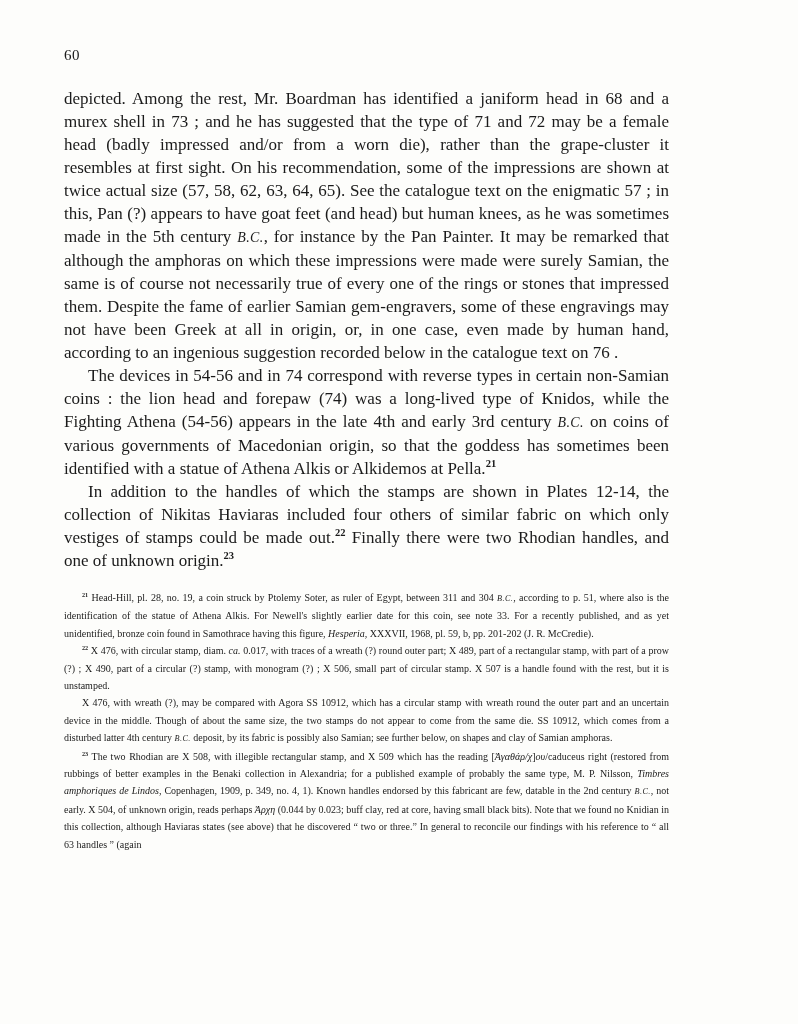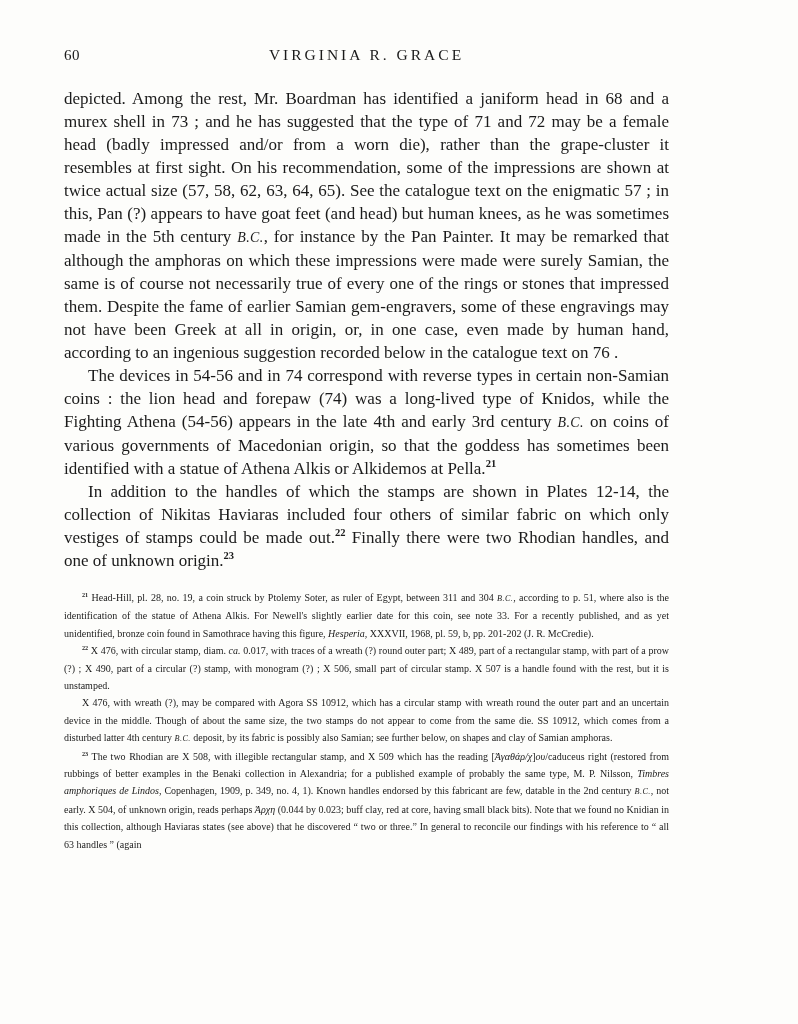--- a/index.html
+++ b/index.html
@@ -54,21 +54,20 @@
   .seg-sup { vertical-align: super; font-size: 0.62em; line-height: 0; font-weight: bold; }
   .seg-sc { font-size: 0.82em; letter-spacing: 0.4px; font-style: italic; }
 </style>
 </head>
 <body>
 
 <div class="page">
 
   <div class="page-header">
     <span class="page-number">60</span>
-    <span class="running-head">VIRGINIA R. GRACE</span>
   </div>
 
   <div class="body-text">
     <p class="para"><span>depicted. Among the rest, Mr. Boardman has identified a janiform head in </span><span class="seg-b">68</span><span> and a murex shell in </span><span class="seg-b">73</span><span>&nbsp;; and he has suggested that the type of </span><span class="seg-b">71</span><span> and </span><span class="seg-b">72</span><span> may be a female head (badly impressed and/or from a worn die), rather than the grape-cluster it resembles at first sight. On his recommendation, some of the impressions are shown at twice actual size (</span><span class="seg-b">57, 58, 62, 63, 64, 65</span><span>). See the catalogue text on the enigmatic </span><span class="seg-b">57</span><span>&nbsp;; in this, Pan (?) appears to have goat feet (and head) but human knees, as he was sometimes made in the 5th century </span><span class="seg-sc">B.C.</span><span>, for instance by the Pan Painter. It may be remarked that although the amphoras on which these impressions were made were surely Samian, the same is of course not necessarily true of every one of the rings or stones that impressed them. Despite the fame of earlier Samian gem-engravers, some of these engravings may not have been Greek at all in origin, or, in one case, even made by human hand, according to an ingenious suggestion recorded below in the catalogue text on </span><span class="seg-b">76</span><span>&nbsp;.</span></p>
     <p class="para indent"><span>The devices in </span><span class="seg-b">54-56</span><span> and in </span><span class="seg-b">74</span><span> correspond with reverse types in certain non-Samian coins&nbsp;: the lion head and forepaw (</span><span class="seg-b">74</span><span>) was a long-lived type of Knidos, while the Fighting Athena (</span><span class="seg-b">54-56</span><span>) appears in the late 4th and early 3rd century </span><span class="seg-sc">B.C.</span><span> on coins of various governments of Macedonian origin, so that the goddess has sometimes been identified with a statue of Athena Alkis or Alkidemos at Pella.</span><span class="seg-sup">21</span></p>
     <p class="para indent"><span>In addition to the handles of which the stamps are shown in Plates 12-14, the collection of Nikitas Haviaras included four others of similar fabric on which only vestiges of stamps could be made out.</span><span class="seg-sup">22</span><span> Finally there were two Rhodian handles, and one of unknown origin.</span><span class="seg-sup">23</span></p>
   </div>
 
   <div class="footnotes">
     <p class="fn"><span class="seg-sup">21</span><span> Head-Hill, pl. 28, no. 19, a coin struck by Ptolemy Soter, as ruler of Egypt, between 311 and 304 </span><span class="seg-sc">B.C.</span><span>, according to p. 51, where also is the identification of the statue of Athena Alkis. For Newell's slightly earlier date for this coin, see note 33. For a recently published, and as yet unidentified, bronze coin found in Samothrace having this figure, </span><span class="seg-i">Hesperia</span><span>, XXXVII, 1968, pl. 59, b, pp. 201-202 (J. R. McCredie).</span></p>

